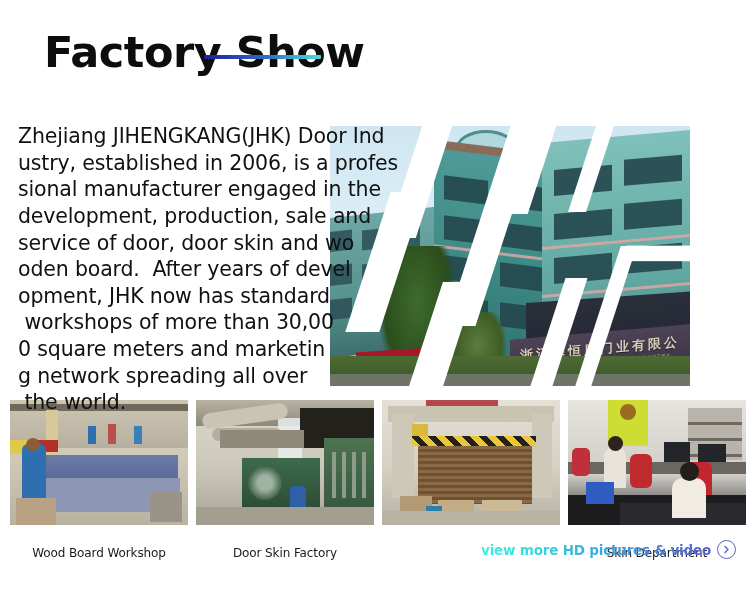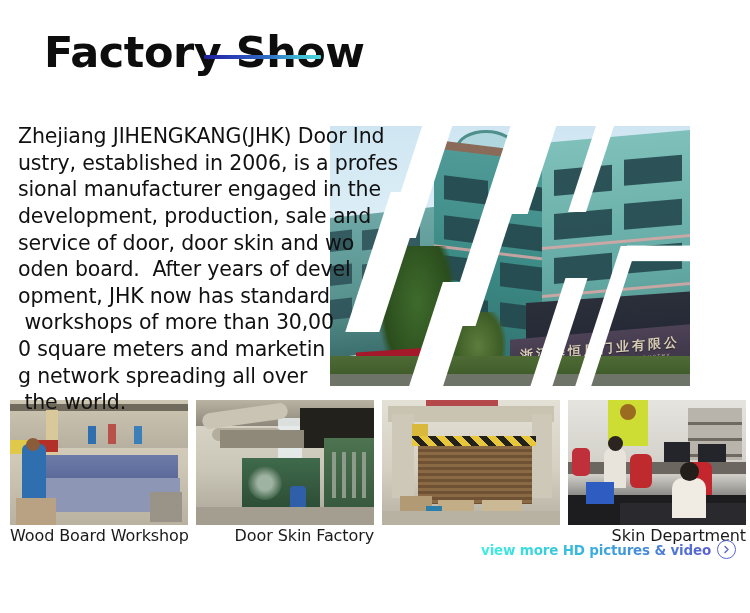--- a/index.html
+++ b/index.html
@@ -149,23 +149,23 @@
     position:absolute;left:10px;top:400px;
     width:730px;height:150px;
     display:flex;gap:8px;
   }
   .thumb{width:178px;}
   .thumb-img{
     width:178px;height:125px;
     position:relative;overflow:hidden;background:#cfcabd;
   }
   .thumb-label{
-    margin-top:1px;
-    text-align:right;
-    font-size:16px;
+    margin-top:21px;
+    text-align:center;
+    font-size:12px;
     color:#1a1a1a;
     font-family:"DejaVu Sans","Liberation Sans",sans-serif;
     letter-spacing:-0.1px;
     white-space:nowrap;
   }
 
   
   .t1 .bg{position:absolute;inset:0;background:linear-gradient(180deg,#d9d3c4 0%,#cfc8b6 50%,#b9b2a0 100%);}
   .t1 .wall{position:absolute;left:0;top:0;width:178px;height:48px;background:linear-gradient(180deg,#cdc6b2,#b7b0a0);}
   .t1 .beam{position:absolute;left:0;top:4px;width:178px;height:7px;background:#6f6a5c;}

